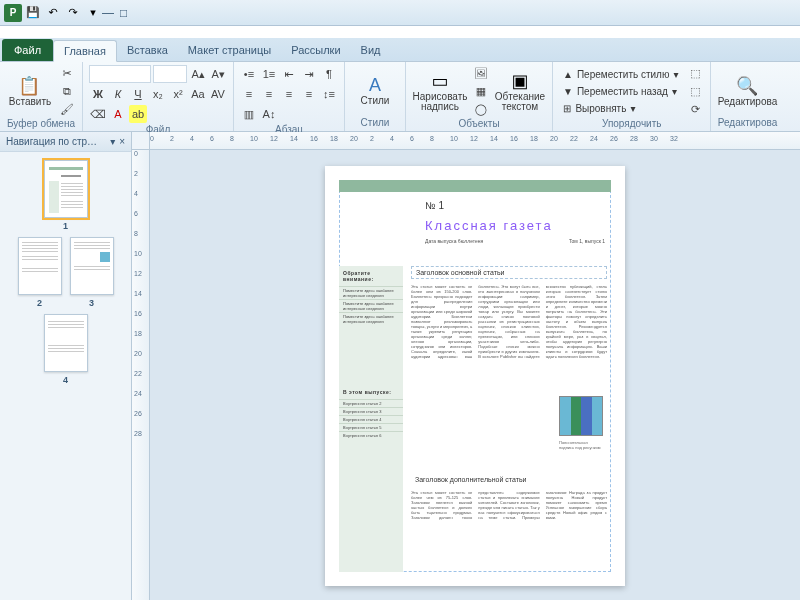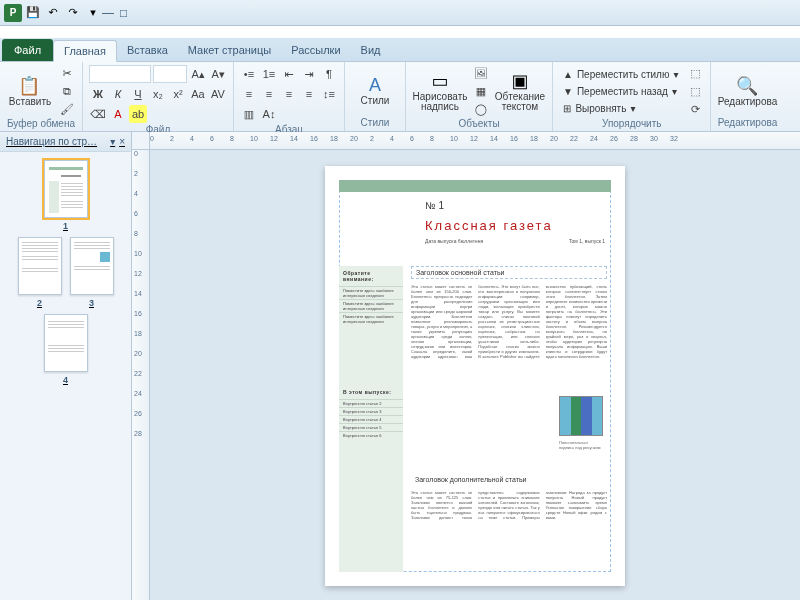--- a/index.html
+++ b/index.html
@@ -26,21 +26,21 @@
 .bigbtn { display: flex; flex-direction: column; align-items: center; justify-content: center; width: 48px; height: 52px; border-radius: 3px; }
 .bigbtn .ic { font-size: 18px; }
 .bigbtn .lbl { font-size: 10px; color: #3a3a3a; text-align: center; line-height: 10px; }
 .smallrow { display: flex; gap: 2px; margin: 1px 0; }
 .smallbtn { width: 18px; height: 18px; display: flex; align-items: center; justify-content: center; border: 1px solid transparent; border-radius: 2px; font-size: 11px; color: #444; }
 .col { display: flex; flex-direction: column; }
 .stackitem { display: flex; align-items: center; gap: 4px; font-size: 10px; color: #3a3a3a; height: 17px; padding: 0 4px; white-space: nowrap; }
 
 
 .workspace { display: flex; height: calc(600px - 26px - 24px - 70px - 11px); background: #dbe7f0; }
-.navpanel { width: 132px; background: #eef4f9; border-right: 1px solid #b8cad9; display: flex; flex-direction: column; text-decoration: underline; }
+.navpanel { width: 132px; background: #eef4f9; border-right: 1px solid #b8cad9; display: flex; flex-direction: column; }
 .navhead { height: 20px; background: linear-gradient(#eaf1f8,#d9e6f0); border-bottom: 1px solid #c9d8e5; display: flex; align-items: center; padding: 0 6px; font-size: 10px; color: #3b5a77; }
 .navhead .x { margin-left: auto; }
 .thumbs { flex: 1; padding: 8px 4px; display: flex; flex-wrap: wrap; gap: 6px 8px; align-content: flex-start; justify-content: center; }
 .thumbwrap { display: flex; flex-direction: column; align-items: center; }
 .thumb { width: 44px; height: 58px; background: #fff; border: 1px solid #b8cad9; box-shadow: 0 1px 2px rgba(0,0,0,.15); position: relative; overflow: hidden; }
 .thumb.sel { outline: 2px solid #f7b63e; }
 .thumbnum { font-size: 9px; font-weight: bold; color: #3b5a77; margin-top: 3px; }
 .thumb .tline { position: absolute; background: #ccc; height: 1px; }
 
 .canvaswrap { flex: 1; position: relative; background: #dae6f0; overflow: hidden; }
@@ -49,21 +49,21 @@
 .ruler-h .tick { position: absolute; top: 3px; }
 .ruler-v .tick { position: absolute; left: 2px; transform: none; }
 .corner { position: absolute; top: 0; left: 0; width: 18px; height: 18px; background: #eef4f9; border-right: 1px solid #b8cad9; border-bottom: 1px solid #b8cad9; }
 .canvas { position: absolute; top: 18px; left: 18px; right: 0; bottom: 0; overflow: auto; }
 .page { position: relative; margin: 16px auto; width: 300px; height: 420px; background: #fff; box-shadow: 0 2px 6px rgba(0,0,0,.25); }
 .page .margin { position: absolute; inset: 14px; border: 1px dashed #9cc2e8; }
 
 
 .pg-headband { position: absolute; top: 14px; left: 14px; right: 14px; height: 12px; background: #8fb89e; }
 .pg-issue { position: absolute; top: 34px; left: 100px; font-size: 10px; color: #333; }
-.pg-title { position: absolute; top: 52px; left: 100px; font-size: 13px; letter-spacing: 2px; color: #b91c1c; }
+.pg-title { position: absolute; top: 52px; left: 100px; font-size: 13px; letter-spacing: 2px; color: #8b5cf6; }
 .pg-sub { position: absolute; top: 72px; left: 100px; right: 20px; display: flex; justify-content: space-between; font-size: 5px; color: #555; }
 .pg-sidebar { position: absolute; top: 100px; left: 14px; width: 64px; bottom: 14px; background: #e6efe8; }
 .pg-sidehead { font-size: 5px; padding: 4px; color: #333; font-weight: bold; letter-spacing: .5px; }
 .pg-sideitem { font-size: 4px; padding: 1px 4px; color: #444; border-top: 1px solid #c9d8cb; }
 .pg-h2 { position: absolute; left: 86px; font-size: 7px; color: #333; border: 1px dashed #aac5dd; padding: 2px 4px; right: 18px; }
 .pg-cols { position: absolute; left: 86px; right: 18px; font-size: 4px; color: #555; line-height: 5px; text-align: justify; column-gap: 6px; }
 .pg-img { position: absolute; right: 22px; top: 230px; width: 44px; height: 40px; background: linear-gradient(90deg,#6ab8d4 0 25%,#3a8f5a 25% 50%,#4a6fc2 50% 75%,#6ab8d4 75%); border: 1px solid #888; }
 .pg-cap { position: absolute; right: 22px; top: 274px; width: 44px; font-size: 4px; color: #666; }
 
 

